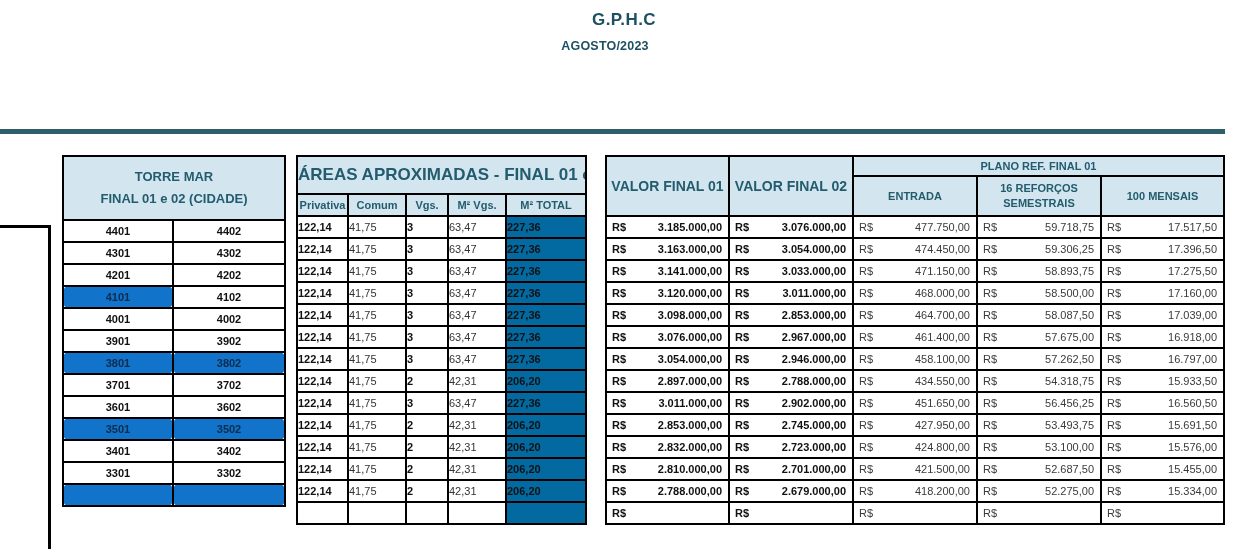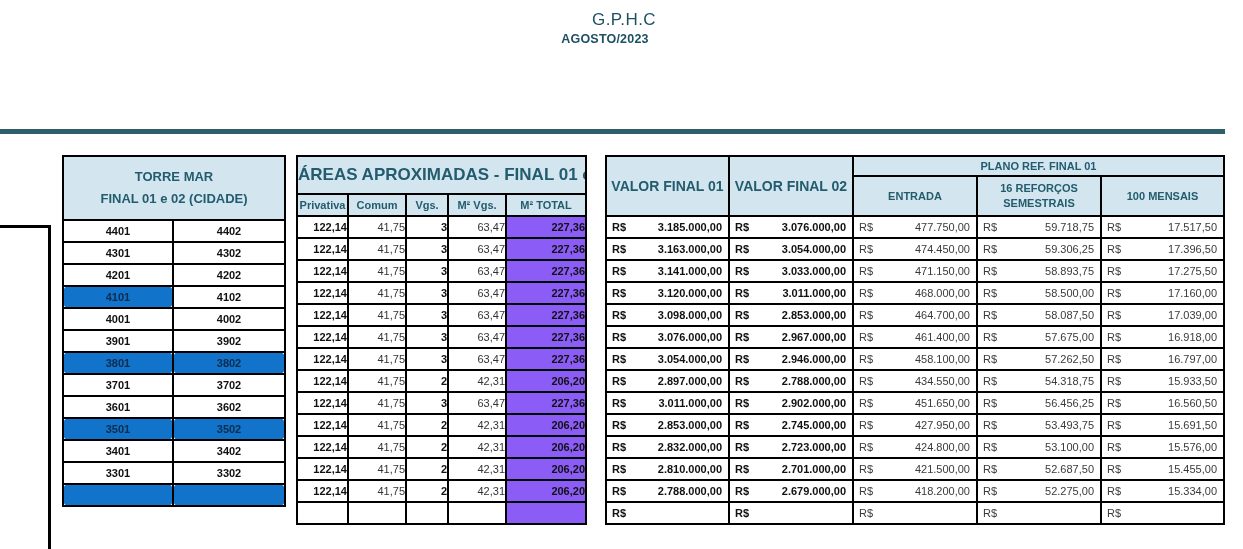--- a/index.html
+++ b/index.html
@@ -5,22 +5,22 @@
   * { margin:0; padding:0; box-sizing:border-box; }
   html,body { background:#fff; }
   body {
     width:1243px; height:549px; position:relative; overflow:hidden;
     font-family:"Liberation Sans", sans-serif;
   }
   .page { position:absolute; inset:0; overflow:hidden; background:#fff; }
 
   
   .title-block { position:absolute; top:10px; left:0; width:1210px; text-align:center; color:#1d5062; }
-  .title { font-size:17px; font-weight:normal; letter-spacing:.4px;padding-left:38px; }
-  .subtitle { font-size:12.5px; font-weight:bold; margin-top:2px; letter-spacing:.2px; }
+  .title { font-size:17px; font-weight:bold; letter-spacing:.4px;padding-left:38px; }
+  .subtitle { font-size:12.5px; font-weight:bold; margin-top:9px; letter-spacing:.2px; }
 
   
   .divider { position:absolute; top:129px; left:0; width:1225px; height:5px; background:#2e5f6a; }
 
   
   .corner-fragment {
     position:absolute; left:-3px; top:225px; width:54px; height:330px;
     border-top:3px solid #000; border-right:3px solid #000;
   }
 
@@ -35,24 +35,24 @@
   .t-left th.hdr { height:64px; line-height:1.7; font-size:13px;margin-left:9px; }
   .t-areas .hdr-title { height:38px; font-size:17px; }
   .t-areas .hdr-sub   { height:22px; }
   .t-values .hdr-valor { font-size:14px; }
   .t-values .hdr-plano-title { height:20px;border-radius:6px; }
   .t-values .hdr-plano-sub   { height:40px; line-height:1.35; }
 
   tr.datarow { height:22px; }
   td.unit { text-align:center; font-weight:bold; }
   td.unit.hl { background:#1173c9; color:#0d2c4e;border-radius:6px; }
-  td.area { text-align:right; }
+  td.area { text-align:left; }
   td.area.reg { font-weight:normal; color:#333; }
   td.area.bold { font-weight:bold; }
-  td.m2total { background:#8b5cf6; font-weight:bold; text-align:right; }
+  td.m2total { background:#0369a1; font-weight:bold; text-align:left; }
   td.money .mi { display:flex; justify-content:space-between; align-items:center; padding:0 6px 0 5px; }
   td.money.vb { font-weight:bold; }
   td.money.plain { font-weight:normal; color:#3a3a3a; }
 </style>
 </head>
 <body>
 
 <div class="page">
 
   <div class="title-block">

